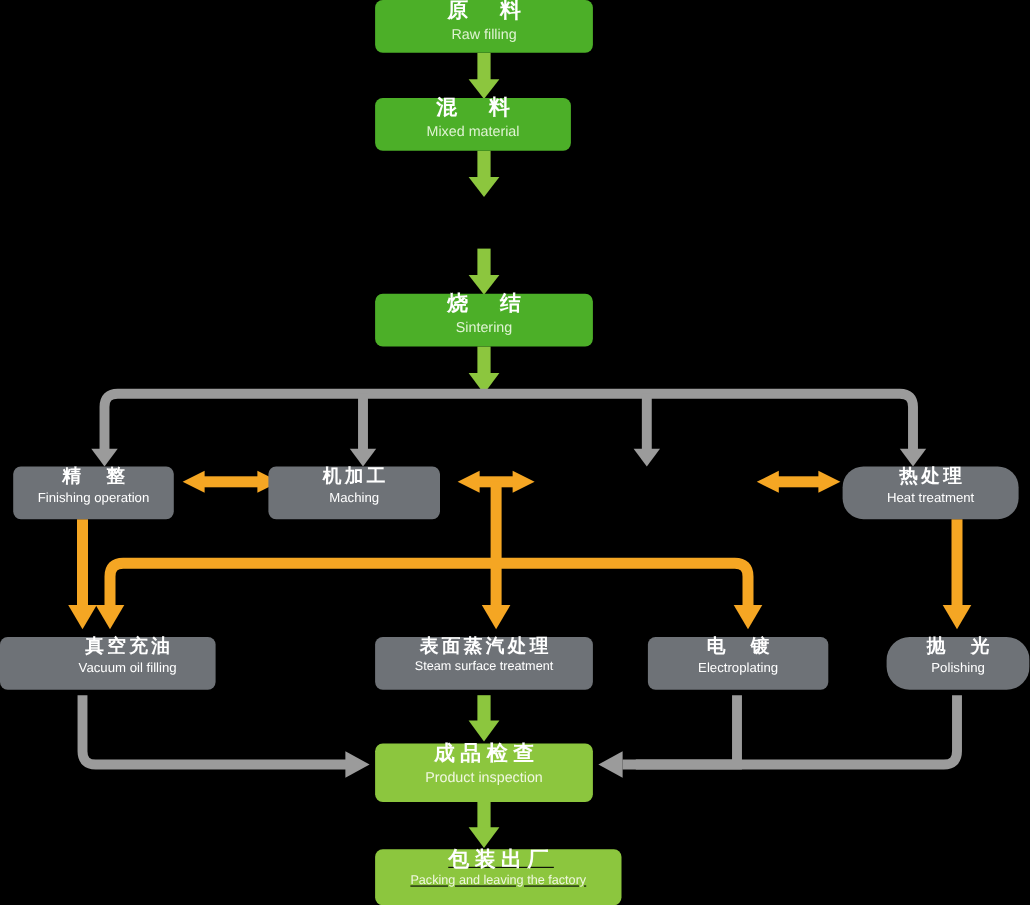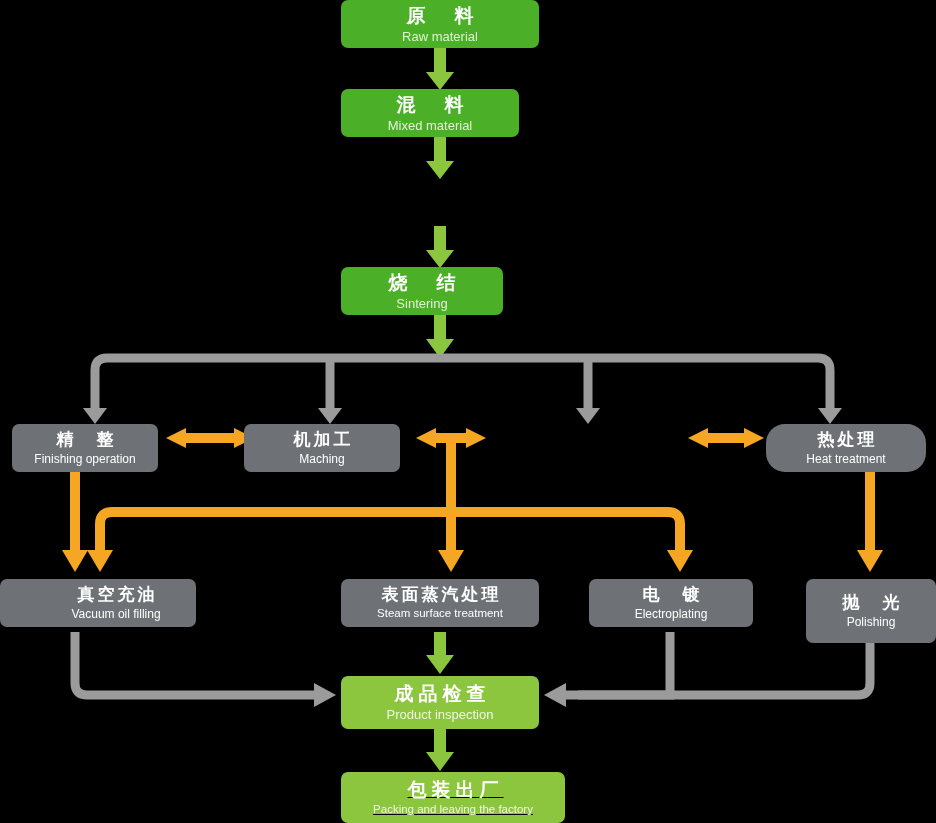--- a/index.html
+++ b/index.html
@@ -10,21 +10,20 @@
     overflow: hidden;
   }
   #canvas { position: relative; width: 936px; height: 823px; }
 
   .node {
     position: absolute;
     border-radius: 7px;
     display: flex;
     flex-direction: column;
     align-items: center;
-    justify-content: center;
     text-align: center;
     line-height: 1;
     z-index: 5;
   }
   .node .cn {
     color: #ffffff;
     font-weight: bold;
     font-size: 19px;
     letter-spacing: 5px;
     text-indent: 5px;
@@ -143,30 +142,30 @@
       <path d="M566,683 L566,707 L544,695 z" fill="#9B9B9B"></path>
     </g>
     <g>
       <rect x="434" y="729" width="12" height="26" fill="#8CC63E"></rect>
       <path d="M426,752 L454,752 L440,771 z" fill="#8CC63E"></path>
     </g>
   </svg>
 
   <div class="node green" style="left:341px; top:0px; width:198px; height:48px;">
     <span class="cn">原　料</span>
-    <span class="en">Raw material</span>
+    <span class="en">Raw filling</span>
   </div>
 
   <div class="node green" style="left:341px; top:89px; width:178px; height:48px;">
     <span class="cn">混　料</span>
     <span class="en">Mixed material</span>
   </div>
 
 
-  <div class="node green" style="left:341px; top:267px; width:162px; height:48px;">
+  <div class="node green" style="left:341px; top:267px; width:198px; height:48px;">
     <span class="cn">烧　结</span>
     <span class="en">Sintering</span>
   </div>
 
   <div class="node gray sm" style="left:12px; top:424px; width:146px; height:48px;">
     <span class="cn">精　整</span>
     <span class="en">Finishing operation</span>
   </div>
 
   <div class="node gray sm" style="left:244px; top:424px; width:156px; height:48px;">
@@ -188,21 +187,21 @@
   <div class="node gray sm tiny" style="left:341px; top:579px; width:198px; height:48px;">
     <span class="cn">表面蒸汽处理</span>
     <span class="en">Steam surface treatment</span>
   </div>
 
   <div class="node gray sm" style="left:589px; top:579px; width:164px; height:48px;">
     <span class="cn">电　镀</span>
     <span class="en">Electroplating</span>
   </div>
 
-  <div class="node gray sm" style="left:806px; top:579px; width:130px; height:64px;">
+  <div class="node gray sm" style="left:806px; top:579px; width:130px; height:48px;border-radius:21px;">
     <span class="cn">抛　光</span>
     <span class="en">Polishing</span>
   </div>
 
   <div class="node lgreen" style="left:341px; top:676px; width:198px; height:53px;">
     <span class="cn">成品检查</span>
     <span class="en">Product inspection</span>
   </div>
 
   <div class="node lgreen tiny" style="left:341px; top:772px; width:224px; height:51px;text-decoration:underline;">

